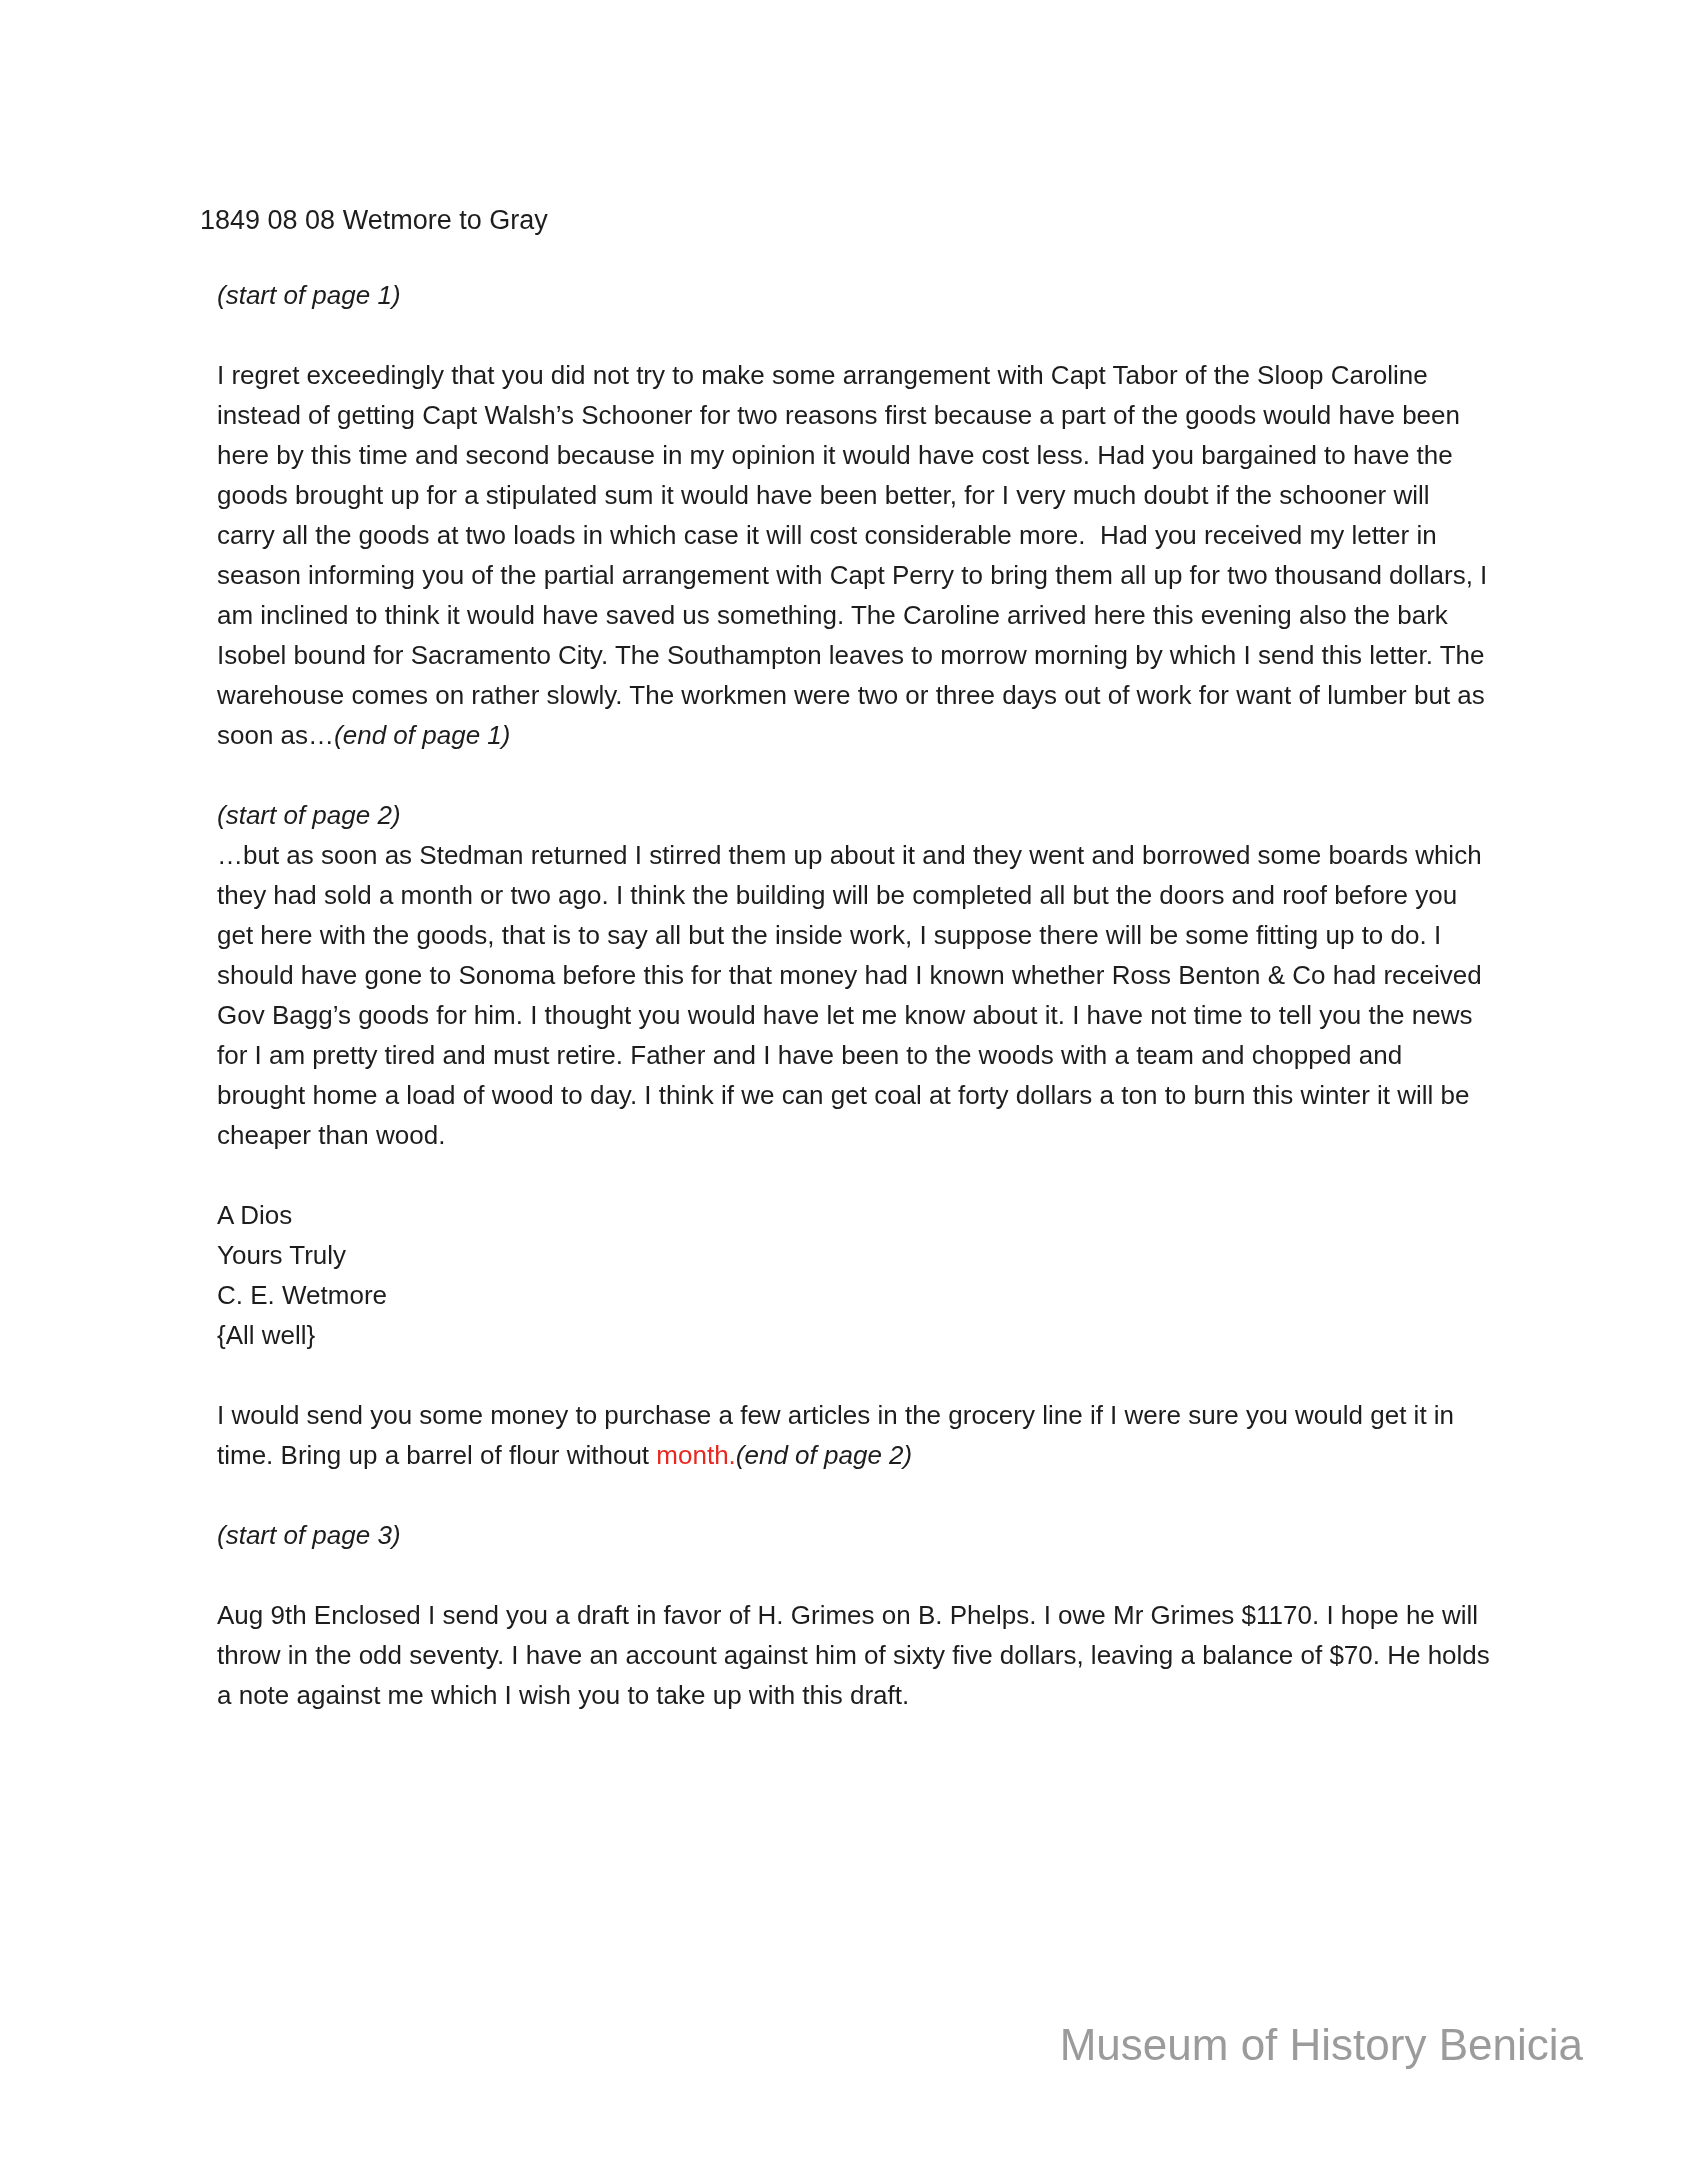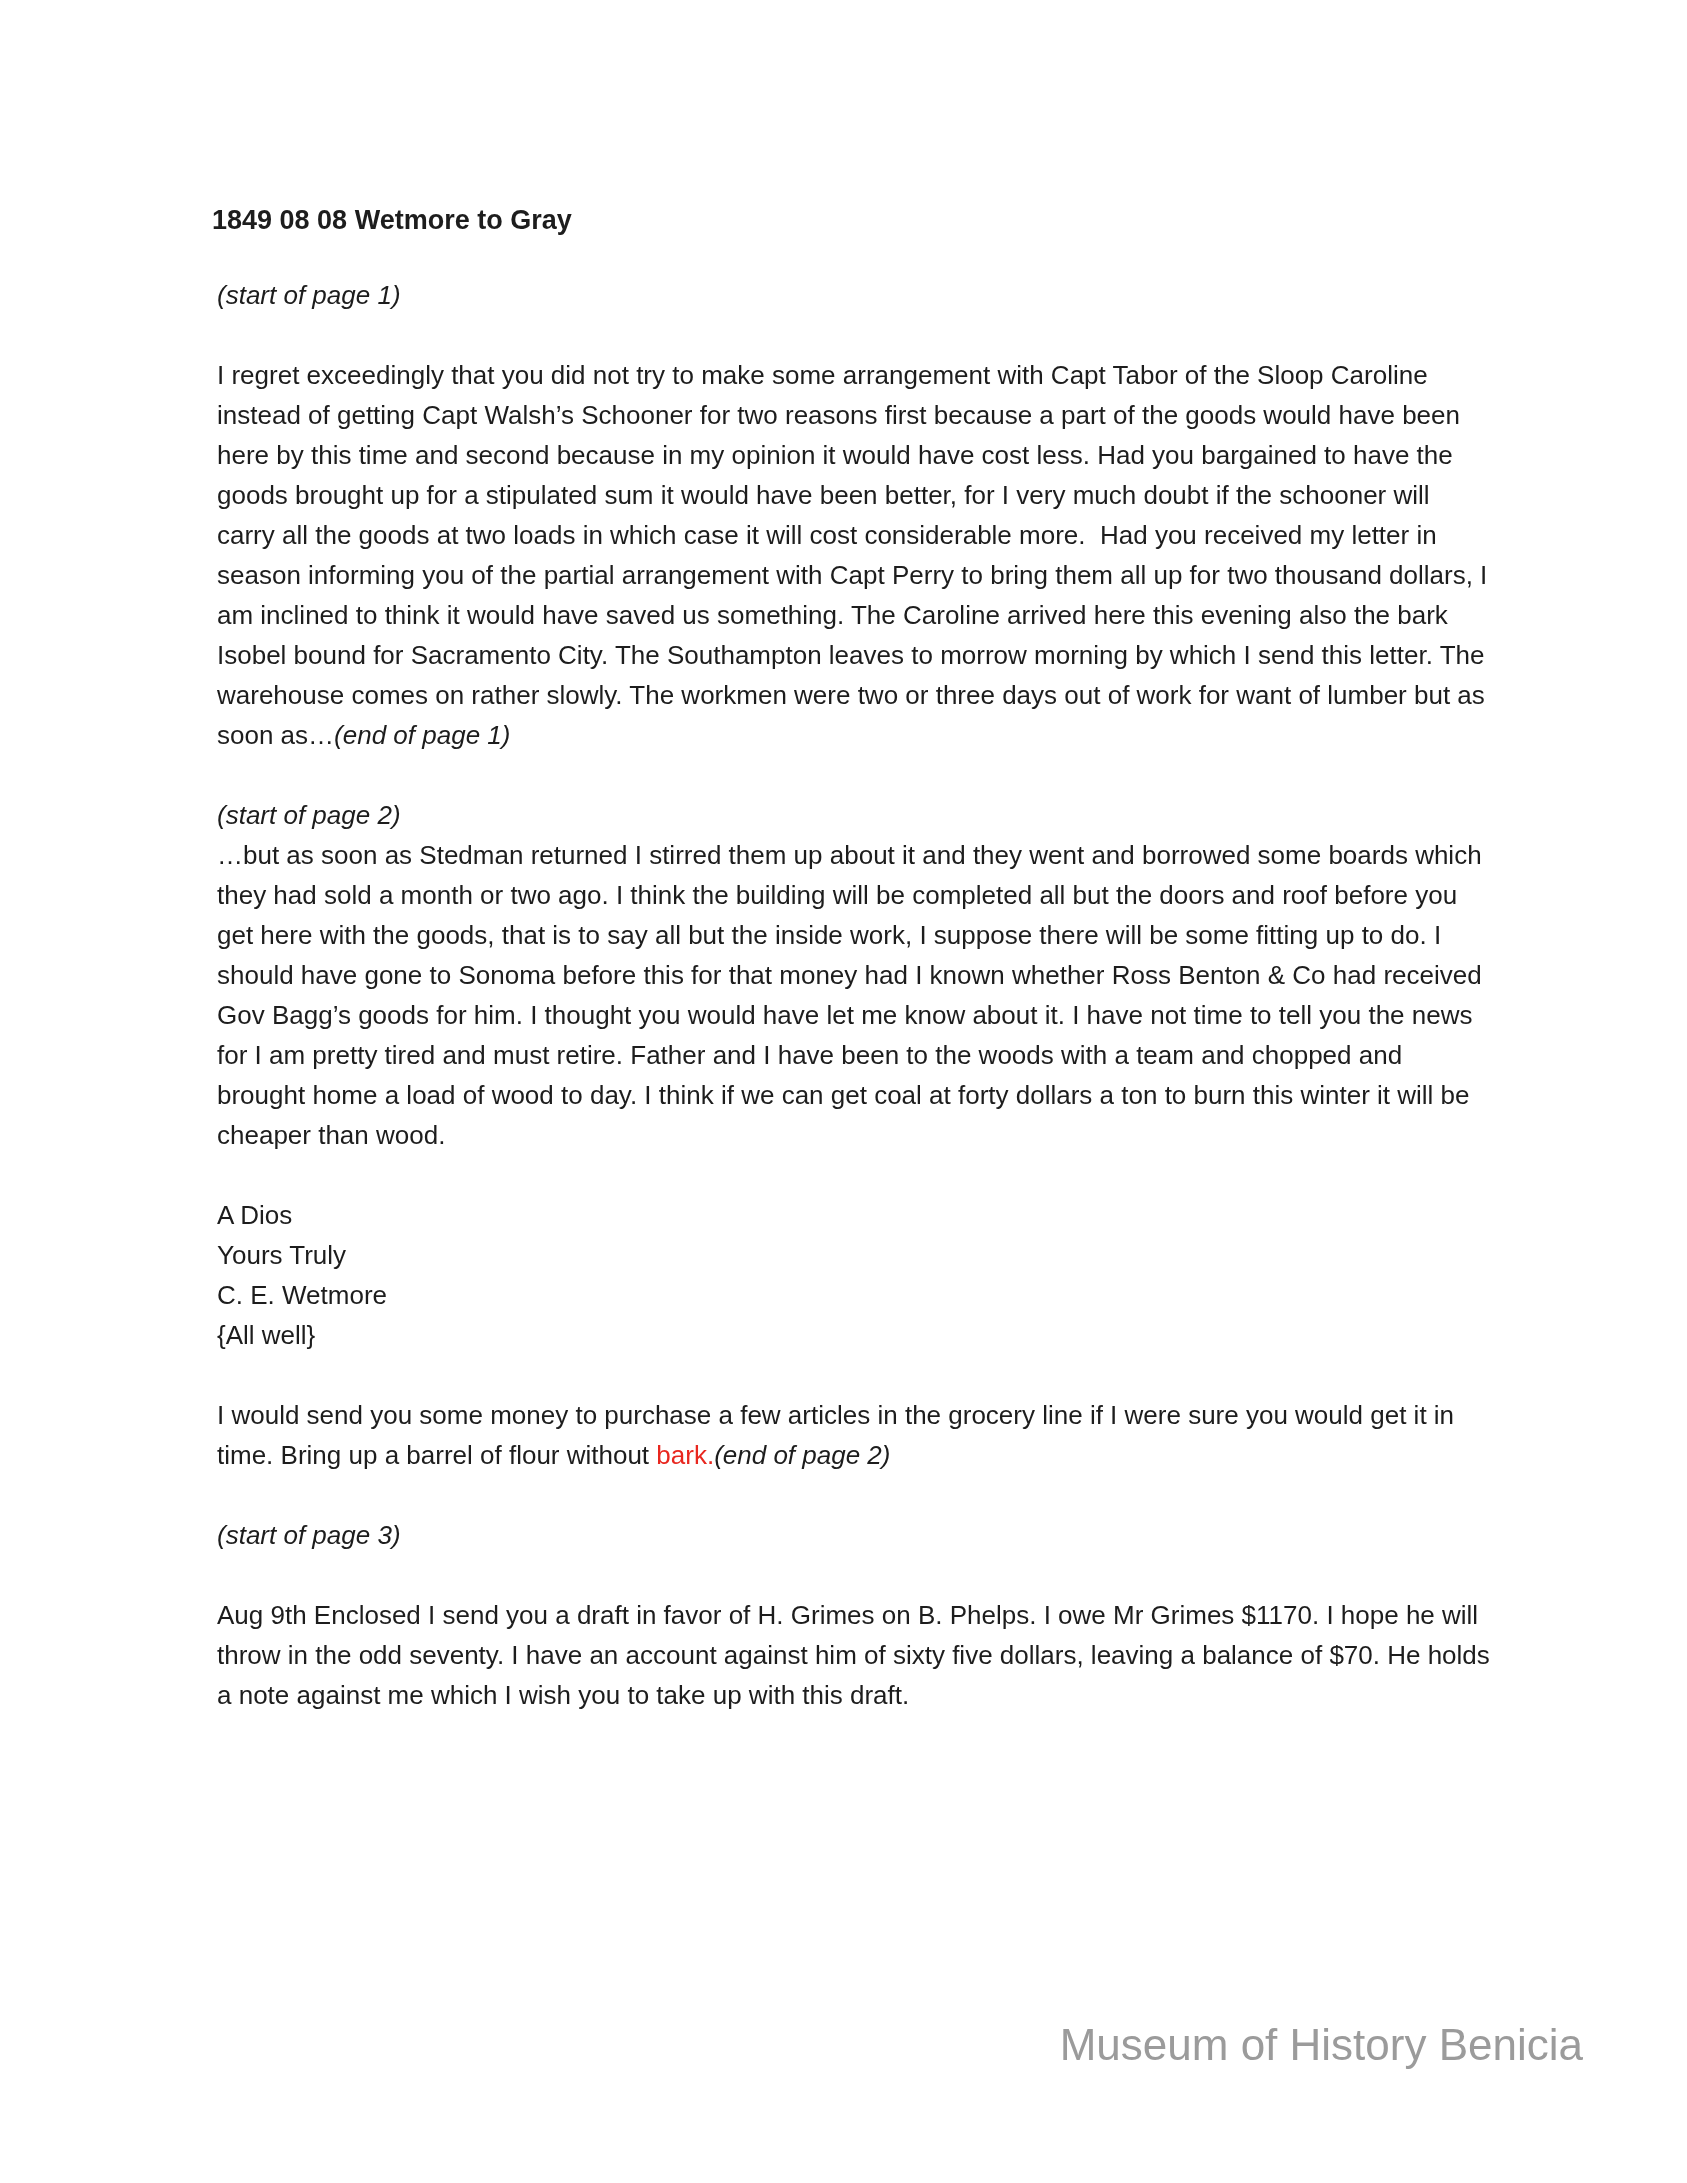--- a/index.html
+++ b/index.html
@@ -18,22 +18,22 @@
     font-size: 26px;
     line-height: 40px;
     color: var(--body-text, #1d1d1d);
     overflow: hidden;
   }
   .content {
     max-width: 1290px;
   }
   .title {
     font-size: 27px;
-    font-weight: bold;
-    margin: 0 0 35px 12px;
+    font-weight: normal;
+    margin: 0 0 35px 0;
     line-height: 40px;
   }
   .block {
     margin: 0 0 40px 17px;
   }
   .pre {
     white-space: pre-wrap;
   }
   .italic {
     font-style: italic;
@@ -72,21 +72,21 @@
       <div class="pre">…but as soon as Stedman returned I stirred them up about it and they went and borrowed some boards which they had sold a month or two ago. I think the building will be completed all but the doors and roof before you get here with the goods, that is to say all but the inside work, I suppose there will be some fitting up to do. I should have gone to Sonoma before this for that money had I known whether Ross Benton &amp; Co had received Gov Bagg’s goods for him. I thought you would have let me know about it. I have not time to tell you the news for I am pretty tired and must retire. Father and I have been to the woods with a team and chopped and brought home a load of wood to day. I think if we can get coal at forty dollars a ton to burn this winter it will be cheaper than wood.</div>
     </div>
 
     <div class="block">
       <div>A Dios</div>
       <div>Yours Truly</div>
       <div>C. E. Wetmore</div>
       <div>{All well}</div>
     </div>
 
-    <p class="block pre"><span>I would send you some money to purchase a few articles in the grocery line if I were sure you would get it in time. Bring up a barrel of flour without </span><span class="red">bark.</span><span class="italic">(end of page 2)</span></p>
+    <p class="block pre"><span>I would send you some money to purchase a few articles in the grocery line if I were sure you would get it in time. Bring up a barrel of flour without </span><span class="red">month.</span><span class="italic">(end of page 2)</span></p>
 
     <div class="block italic">(start of page 3)</div>
 
     <p class="block pre">Aug 9th Enclosed I send you a draft in favor of H. Grimes on B. Phelps. I owe Mr Grimes $1170. I hope he will throw in the odd seventy. I have an account against him of sixty five dollars, leaving a balance of $70. He holds a note against me which I wish you to take up with this draft.</p>
 
   </div>
 
   <div class="watermark">Museum of History Benicia</div>
 </div>
 

